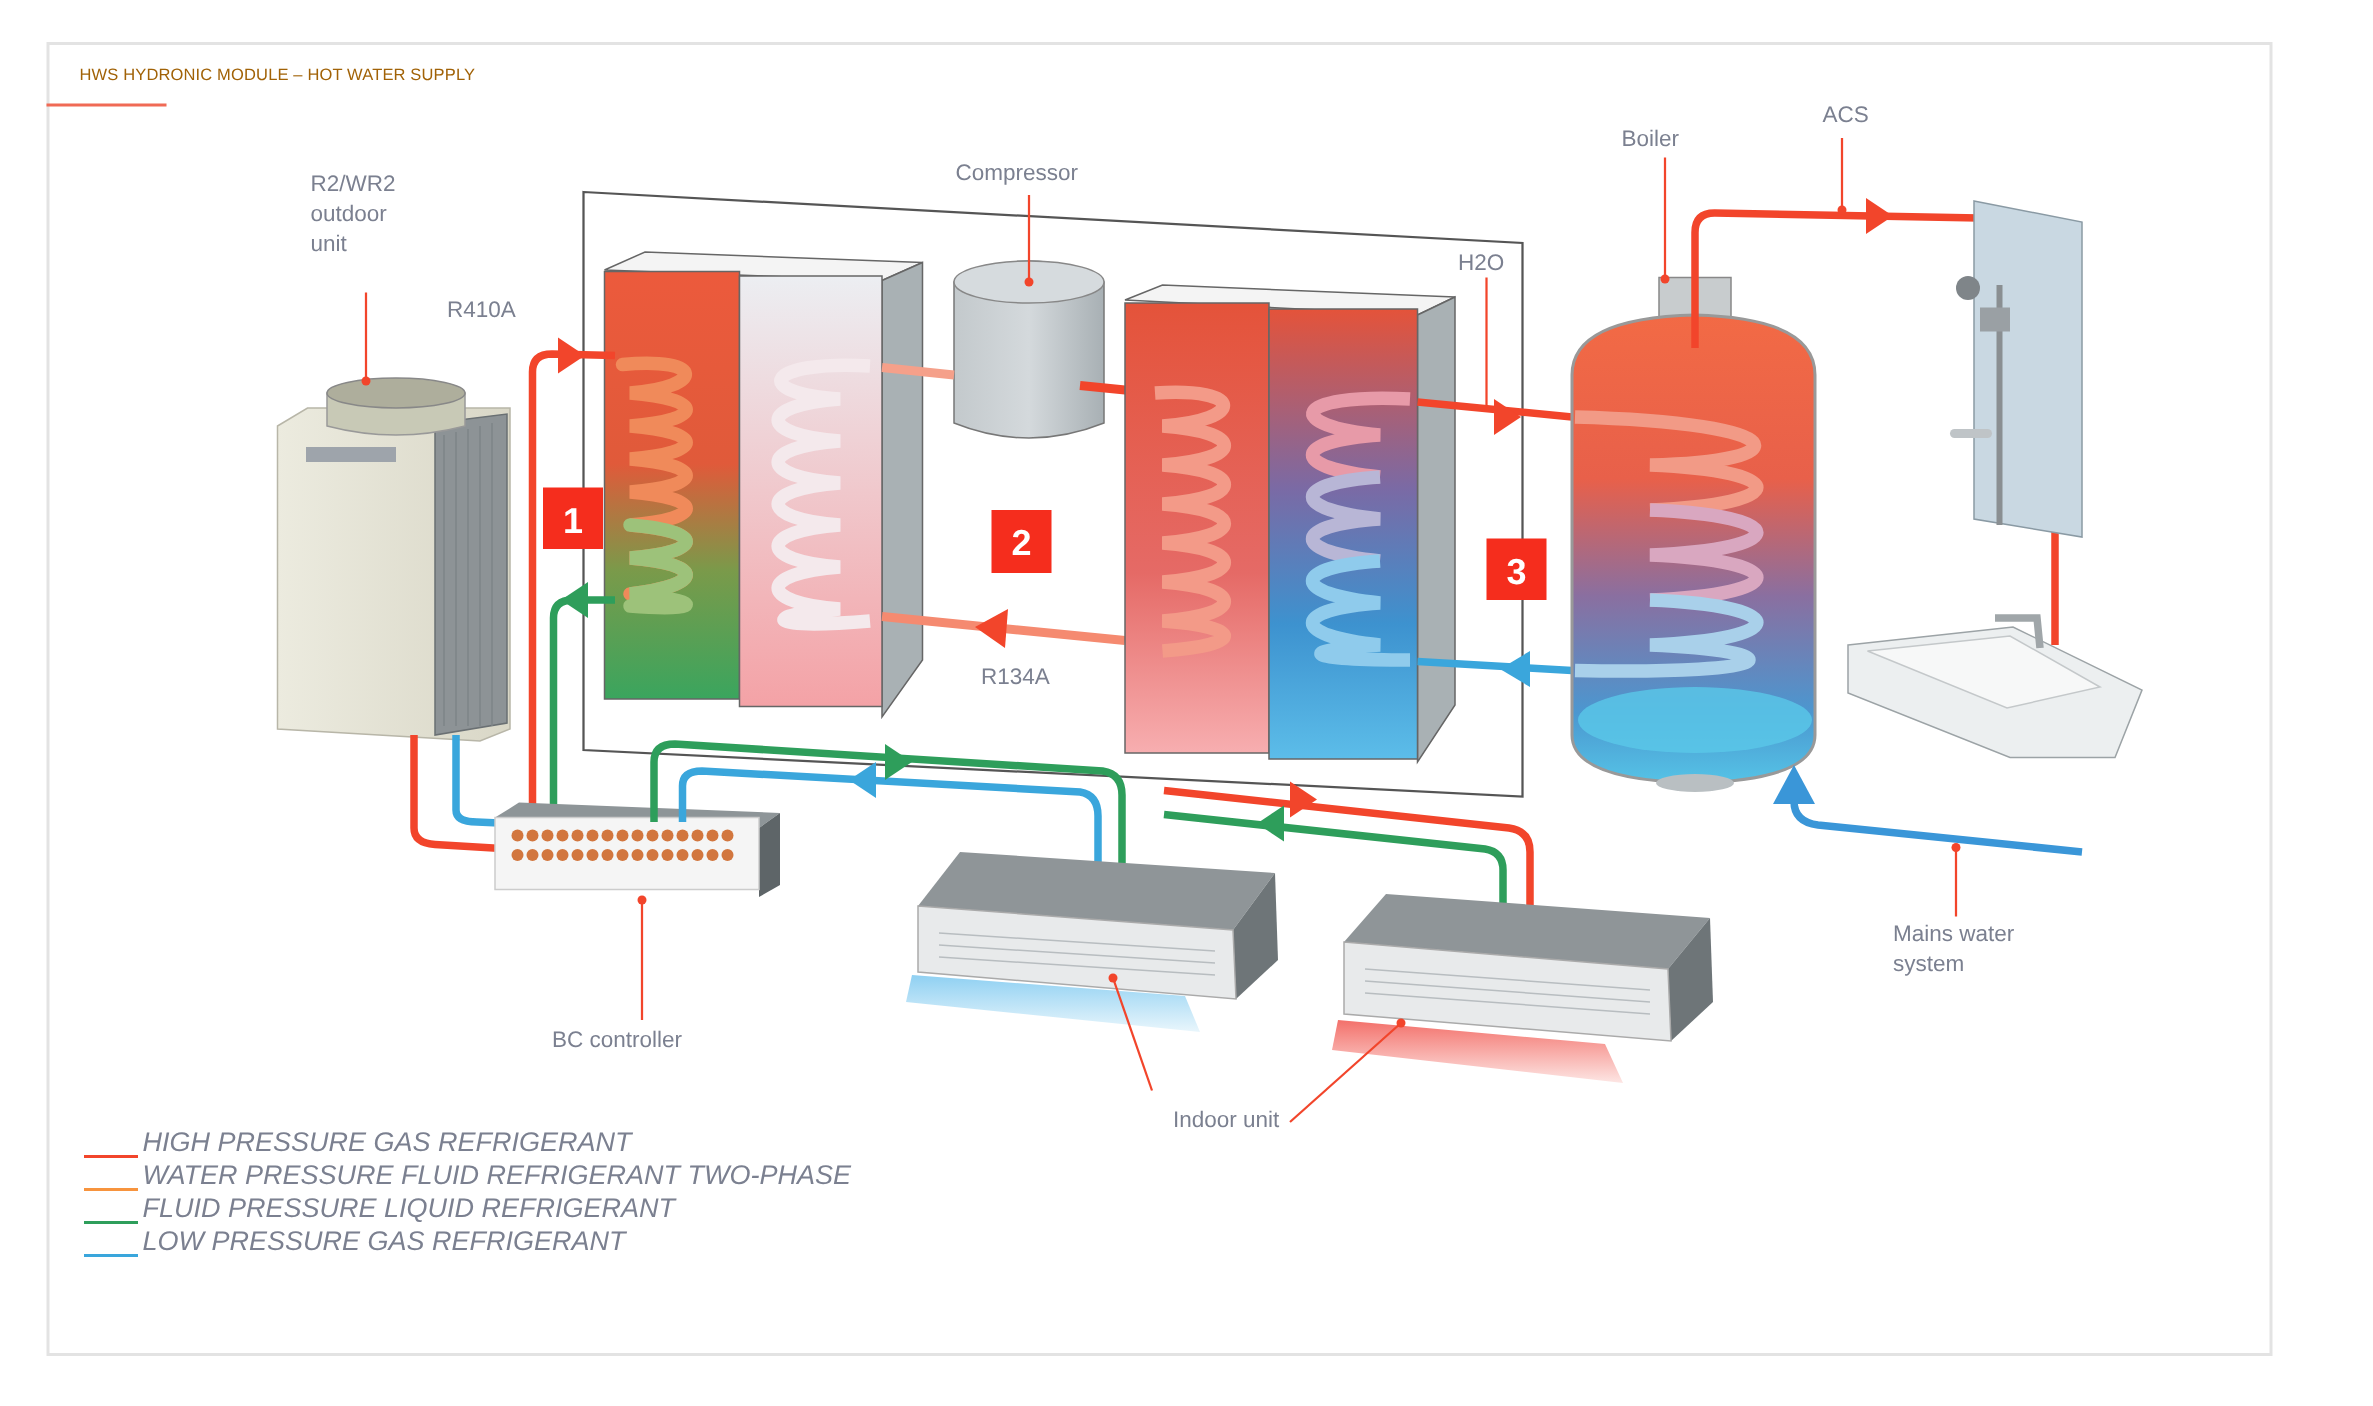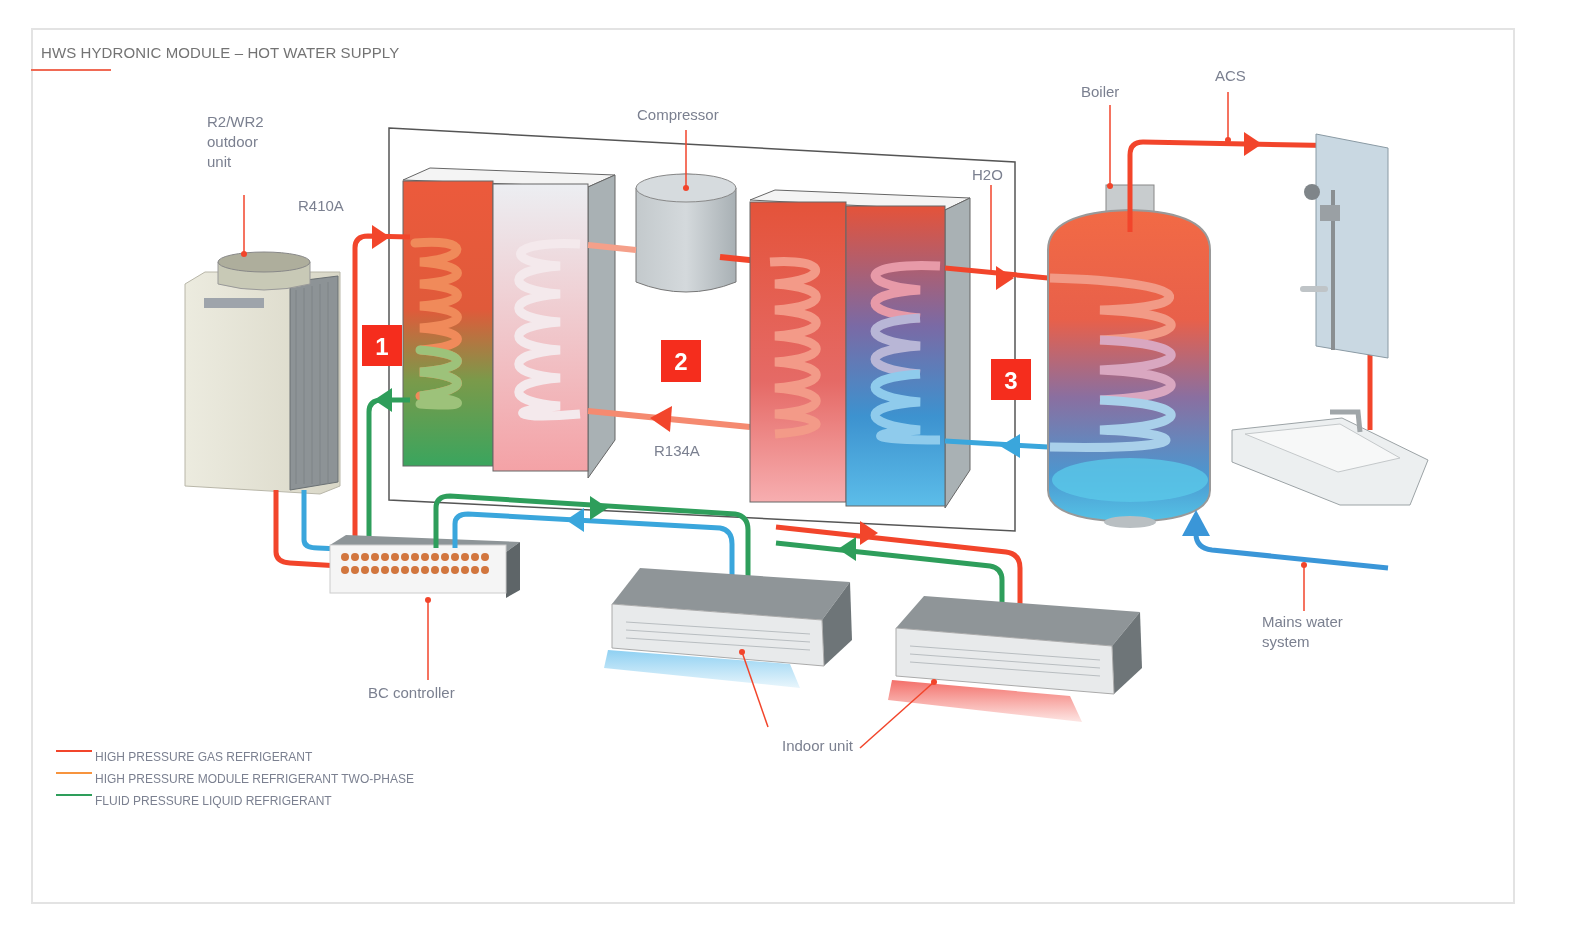--- a/index.html
+++ b/index.html
@@ -1,23 +1,23 @@
 <!DOCTYPE html>
 <html><head>
 <meta charset="utf-8">
 <style>
   html,body{margin:0;padding:0;background:#fff;}
   body{width:1582px;height:937px;position:relative;overflow:hidden;font-family:"Liberation Sans",sans-serif;}
   .frame{position:absolute;left:31px;top:28px;width:1484px;height:876px;border:2px solid #e3e3e3;box-sizing:border-box;background:#fff;}
-  .title{position:absolute;left:41px;top:44px;font-size:15px;color:#737373;letter-spacing:0.1px;}
+  .title{position:absolute;left:53px;top:44px;font-size:11px;color:#a16207;letter-spacing:0.1px;}
   .title-underline{position:absolute;left:31px;top:69px;width:80px;height:2px;background:#f06a55;}
   svg.diagram{position:absolute;left:0;top:0;}
   .lbl{font-family:"Liberation Sans",sans-serif;font-size:15px;fill:#7b8090;}
   .legend{position:absolute;left:56px;top:750px;}
-  .legend-item{display:flex;align-items:flex-start;height:22px;font-size:12px;color:#7b8090;}
+  .legend-item{display:flex;align-items:flex-end;height:22px;font-size:18px;color:#7b8090;font-style:italic;}
   .legend-swatch{width:36px;height:2px;margin-right:3px;}
   .badge text{font-family:"Liberation Sans",sans-serif;font-weight:bold;font-size:24px;fill:#fff;}
 </style>
 </head>
 <body>
 
 <div class="frame"></div>
 <div class="title">HWS HYDRONIC MODULE – HOT WATER SUPPLY</div>
 <div class="title-underline"></div>
 
@@ -288,19 +288,23 @@
   <text class="lbl" x="1262" y="647">system</text>
 </svg>
 
 <div class="legend">
   <div class="legend-item">
     <span class="legend-swatch" style="background:#f2452b"></span>
     <span>HIGH PRESSURE GAS REFRIGERANT</span>
   </div>
   <div class="legend-item">
     <span class="legend-swatch" style="background:#f7943e"></span>
-    <span>HIGH PRESSURE MODULE REFRIGERANT TWO-PHASE</span>
+    <span>WATER PRESSURE FLUID REFRIGERANT TWO-PHASE</span>
   </div>
   <div class="legend-item">
     <span class="legend-swatch" style="background:#2e9e5b"></span>
     <span>FLUID PRESSURE LIQUID REFRIGERANT</span>
   </div>
+  <div class="legend-item">
+    <span class="legend-swatch" style="background:#3aa6dc"></span>
+    <span>LOW PRESSURE GAS REFRIGERANT</span>
+  </div>
 </div>
 
 </body></html>

